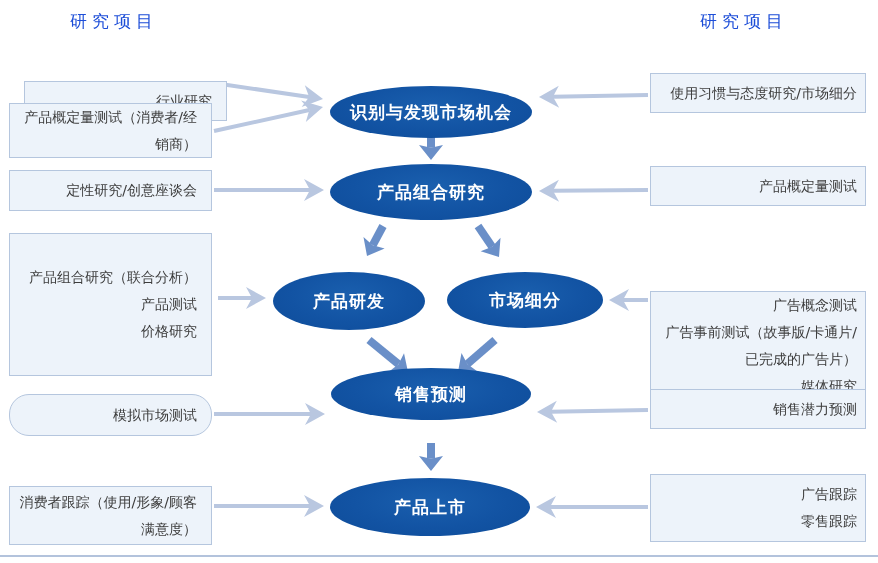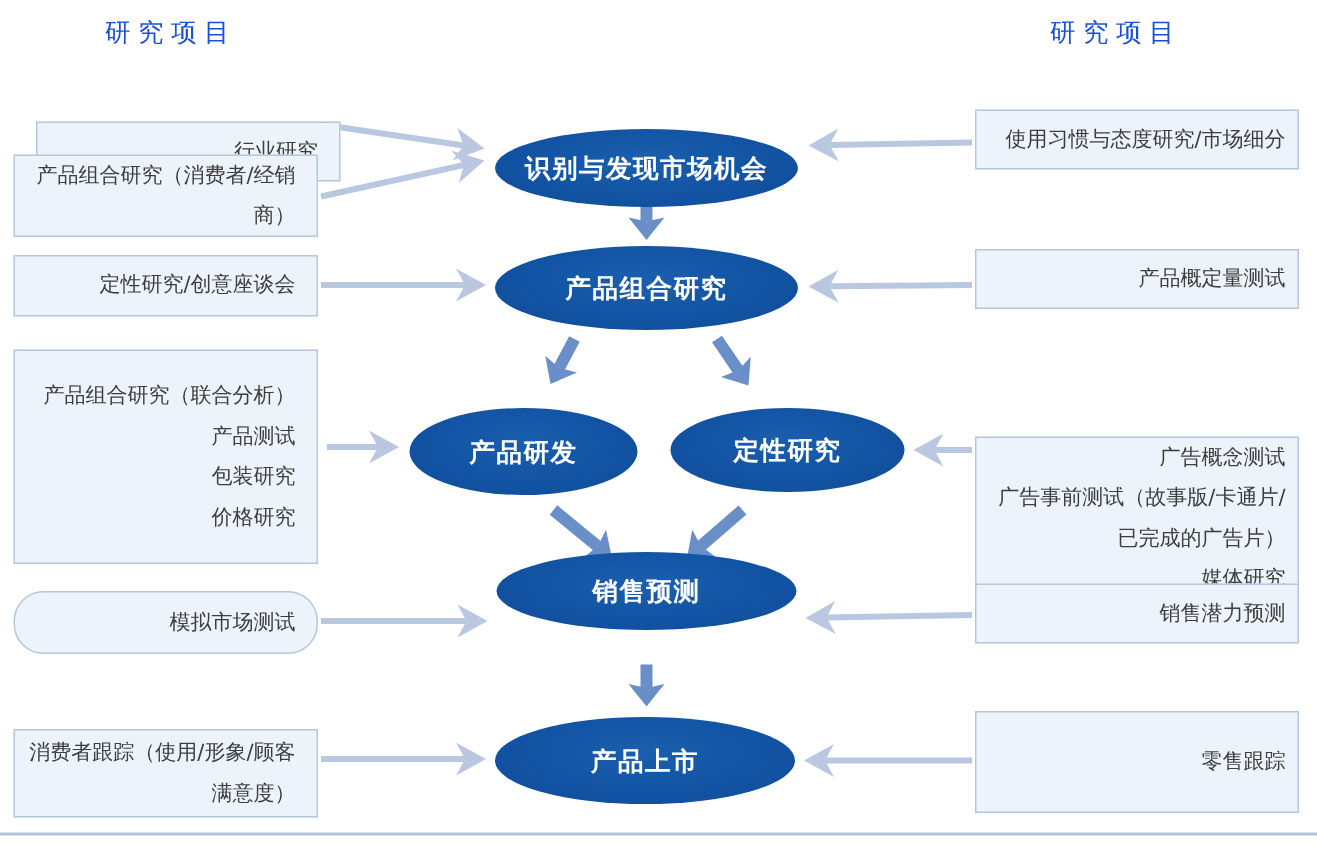--- a/index.html
+++ b/index.html
@@ -105,29 +105,28 @@
       <g>
         <line x1="431" y1="443" x2="431" y2="458.7" stroke="#6a8fc8" stroke-width="8"></line>
         <polygon points="431,471 419,456 431,458.7 443,456" fill="#6a8fc8"></polygon>
       </g>
     </svg>
   <div id="boxes">
       <div class="obox left-col" style="left: 24px; top: 49px; width: 203px; height: 40px; margin-top: 32px;">
         <div class="bline">行业研究</div>
       </div>
       <div class="obox left-col" style="left: 9px; top: 103px; width: 203px; height: 55px;">
-        <div class="bline">产品组合研究（消费者/经销商）</div>
+        <div class="bline">产品概定量测试（消费者/经销商）</div>
       </div>
       <div class="obox left-col" style="left: 9px; top: 170px; width: 203px; height: 41px; padding-left: 20px;">
         <div class="bline">定性研究/创意座谈会</div>
       </div>
       <div class="obox left-col" style="left: 9px; top: 233px; width: 203px; height: 143px;">
         <div class="bline">产品组合研究（联合分析）</div>
         <div class="bline">产品测试</div>
-        <div class="bline">包装研究</div>
         <div class="bline">价格研究</div>
       </div>
       <div class="obox left-col" style="left: 9px; top: 394px; width: 203px; height: 42px; border-radius: 20px;">
         <div class="bline">模拟市场测试</div>
       </div>
       <div class="obox left-col" style="left: 9px; top: 486px; width: 203px; height: 59px;">
         <div class="bline">消费者跟踪（使用/形象/顾客满意度）</div>
       </div>
       <div class="obox right-col" style="left: 650px; top: 73px; width: 216px; height: 40px;">
         <div class="bline">使用习惯与态度研究/市场细分</div>
@@ -137,35 +136,36 @@
       </div>
       <div class="obox right-col" style="left: 650px; top: 248px; width: 216px; height: 109px; margin-top: 43px;">
         <div class="bline">广告概念测试</div>
         <div class="bline">广告事前测试（故事版/卡通片/已完成的广告片）</div>
         <div class="bline">媒体研究</div>
       </div>
       <div class="obox right-col" style="left: 650px; top: 389px; width: 216px; height: 40px;">
         <div class="bline">销售潜力预测</div>
       </div>
       <div class="obox right-col" style="left: 650px; top: 474px; width: 216px; height: 68px;">
+        <div class="bline">广告跟踪</div>
         <div class="bline">零售跟踪</div>
       </div>
     </div>
   <div id="stages">
       <div class="stage" style="left: 330px; top: 86px; width: 202px; height: 52px;">
         <span>识别与发现市场机会</span>
       </div>
       <div class="stage" style="left: 330px; top: 164px; width: 202px; height: 56px;">
         <span>产品组合研究</span>
       </div>
       <div class="stage" style="left: 273px; top: 272px; width: 152px; height: 58px;">
         <span>产品研发</span>
       </div>
       <div class="stage" style="left: 447px; top: 272px; width: 156px; height: 56px;">
-        <span>定性研究</span>
+        <span>市场细分</span>
       </div>
       <div class="stage" style="left: 331px; top: 368px; width: 200px; height: 52px; font-family: Liberation Mono, monospace;">
         <span>销售预测</span>
       </div>
       <div class="stage" style="left: 330px; top: 478px; width: 200px; height: 58px;">
         <span>产品上市</span>
       </div>
     </div>
   <div class="baseline"></div>
 </div>

